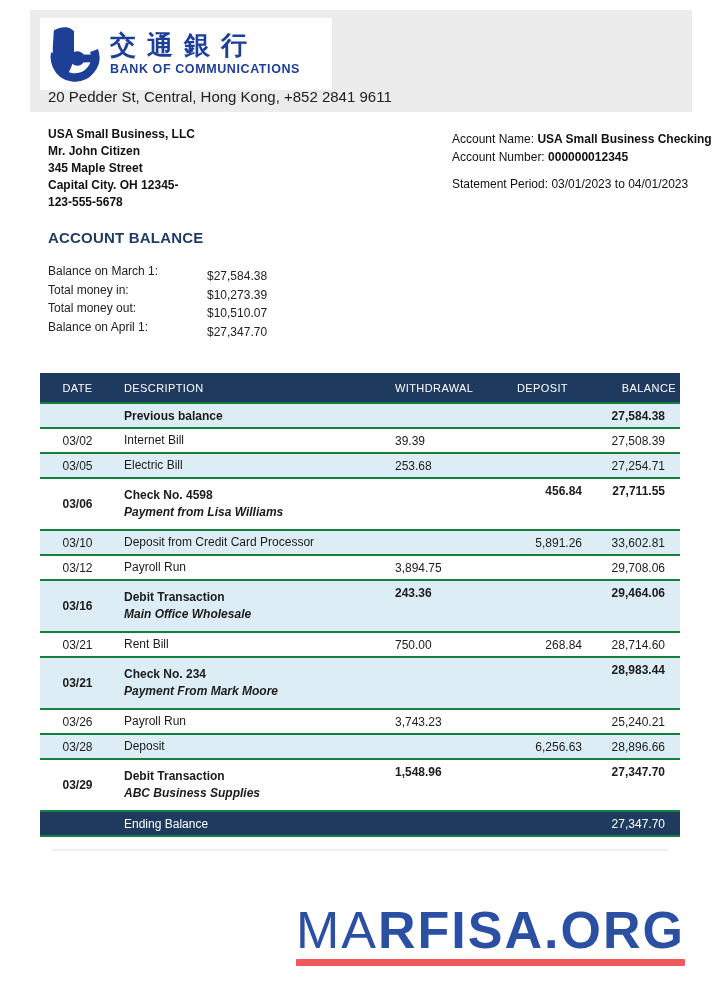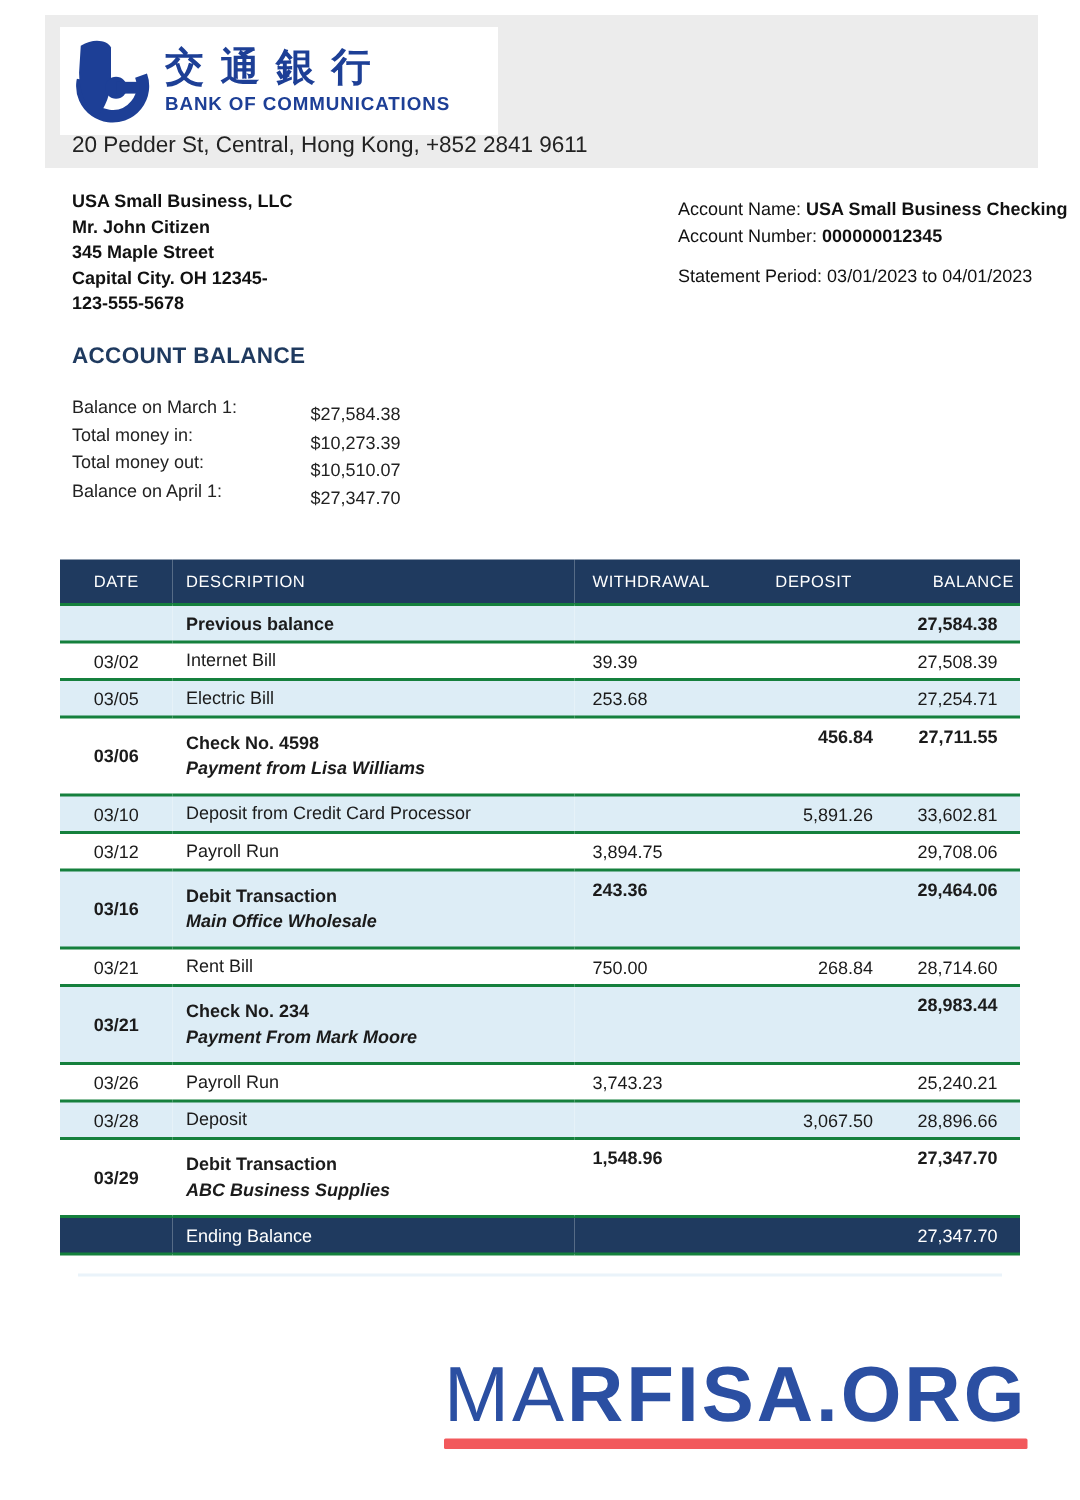--- a/index.html
+++ b/index.html
@@ -229,21 +229,21 @@
       <td class="c-dep"></td>
       <td class="c-bal">25,240.21</td>
     </tr>
         <tr class="single shade">
       <td class="c-date">03/28</td>
       <td class="c-desc">
         <div class="desc-main">Deposit</div>
 
       </td>
       <td class="c-wd"></td>
-      <td class="c-dep">3,067.50</td>
+      <td class="c-dep">6,256.63</td>
       <td class="c-bal">28,896.66</td>
     </tr>
         <tr class="tall">
       <td class="c-date">03/29</td>
       <td class="c-desc">
         <div class="desc-main">Debit Transaction</div>
         <div class="desc-sub">ABC Business Supplies</div>
       </td>
       <td class="c-wd">1,548.96</td>
       <td class="c-dep"></td>

